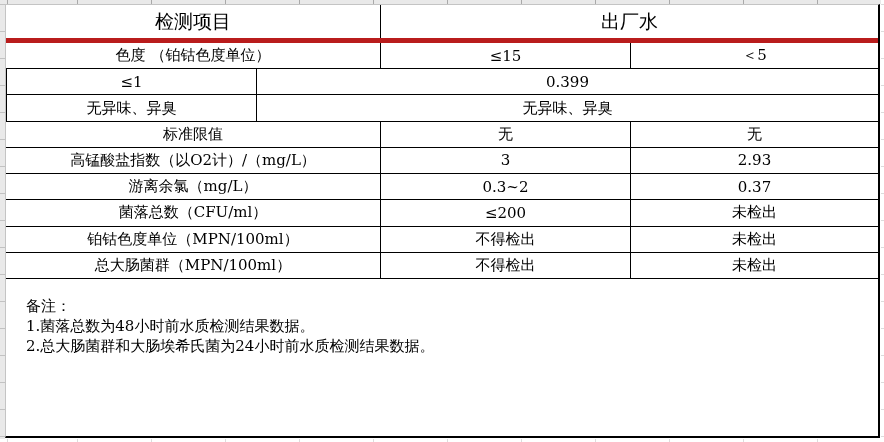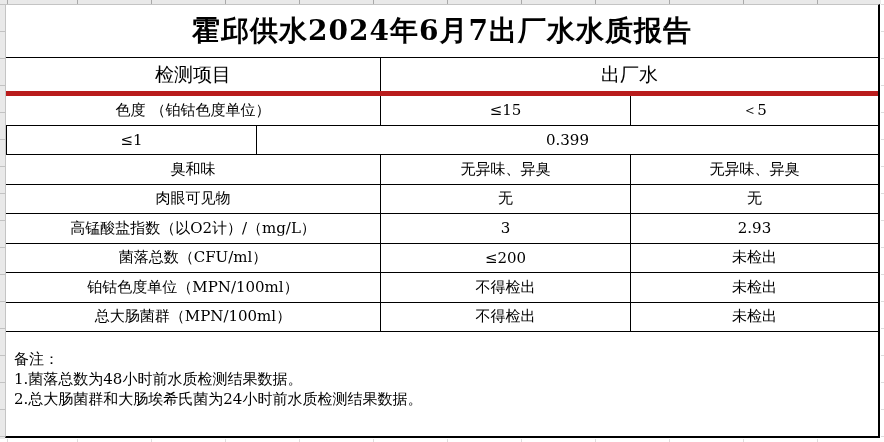--- a/index.html
+++ b/index.html
@@ -62,68 +62,69 @@
   .data-row { flex: 1 1 0; display: flex; border-bottom: 1px solid #000000; font-size: 15px; }
   .cell {
     display: flex; align-items: center; justify-content: center;
     overflow: hidden; white-space: nowrap;
   }
   .col1 { width: 374px; flex: 0 0 374px; }
   .col2 { width: 250px; flex: 0 0 250px; border-left: 1px solid #000000; }
   .col3 { flex: 1 1 auto; border-left: 1px solid #000000; }
   .notes {
     flex: 1 1 auto;
-    padding: 17px 6px 0 8px;
+    padding: 17px 6px 0 20px;
     font-size: 15px; line-height: 20px;
   }
   .note-line { white-space: nowrap; }
 </style>
 </head>
 <body>
 
 <div class="top-strip"></div>
 <div class="left-strip"></div>
 <div class="right-strip"></div>
 <div class="bottom-strip"></div>
 
 <div class="report">
 
-  <div class="title-row">
-    <span>霍邱供水2024年6月7出厂水水质报告</span>
-  </div>
 
   <div class="header-row">
     <div class="cell col1">检测项目</div>
     <div class="cell col3">出厂水</div>
   </div>
 
   <div class="data-rows">
     <div class="data-row">
       <div class="cell col1">色度 （铂钴色度单位）</div>
       <div class="cell col2">≤15</div>
       <div class="cell col3">＜5</div>
     </div>
     <div class="data-row">
       <div class="cell col2">≤1</div>
       <div class="cell col3">0.399</div>
     </div>
     <div class="data-row">
-      <div class="cell col1">臭和味</div>
       <div class="cell col2">无异味、异臭</div>
       <div class="cell col3">无异味、异臭</div>
     </div>
     <div class="data-row">
-      <div class="cell col1">肉眼可见物</div>
+      <div class="cell col1">标准限值</div>
       <div class="cell col2">无</div>
       <div class="cell col3">无</div>
     </div>
     <div class="data-row">
       <div class="cell col1">高锰酸盐指数（以O2计）/（mg/L）</div>
       <div class="cell col2">3</div>
       <div class="cell col3">2.93</div>
+    </div>
+    <div class="data-row">
+      <div class="cell col1">游离余氯（mg/L）</div>
+      <div class="cell col2">0.3~2</div>
+      <div class="cell col3">0.37</div>
     </div>
     <div class="data-row">
       <div class="cell col1">菌落总数（CFU/ml）</div>
       <div class="cell col2">≤200</div>
       <div class="cell col3">未检出</div>
     </div>
     <div class="data-row">
       <div class="cell col1">铂钴色度单位（MPN/100ml）</div>
       <div class="cell col2">不得检出</div>
       <div class="cell col3">未检出</div>

